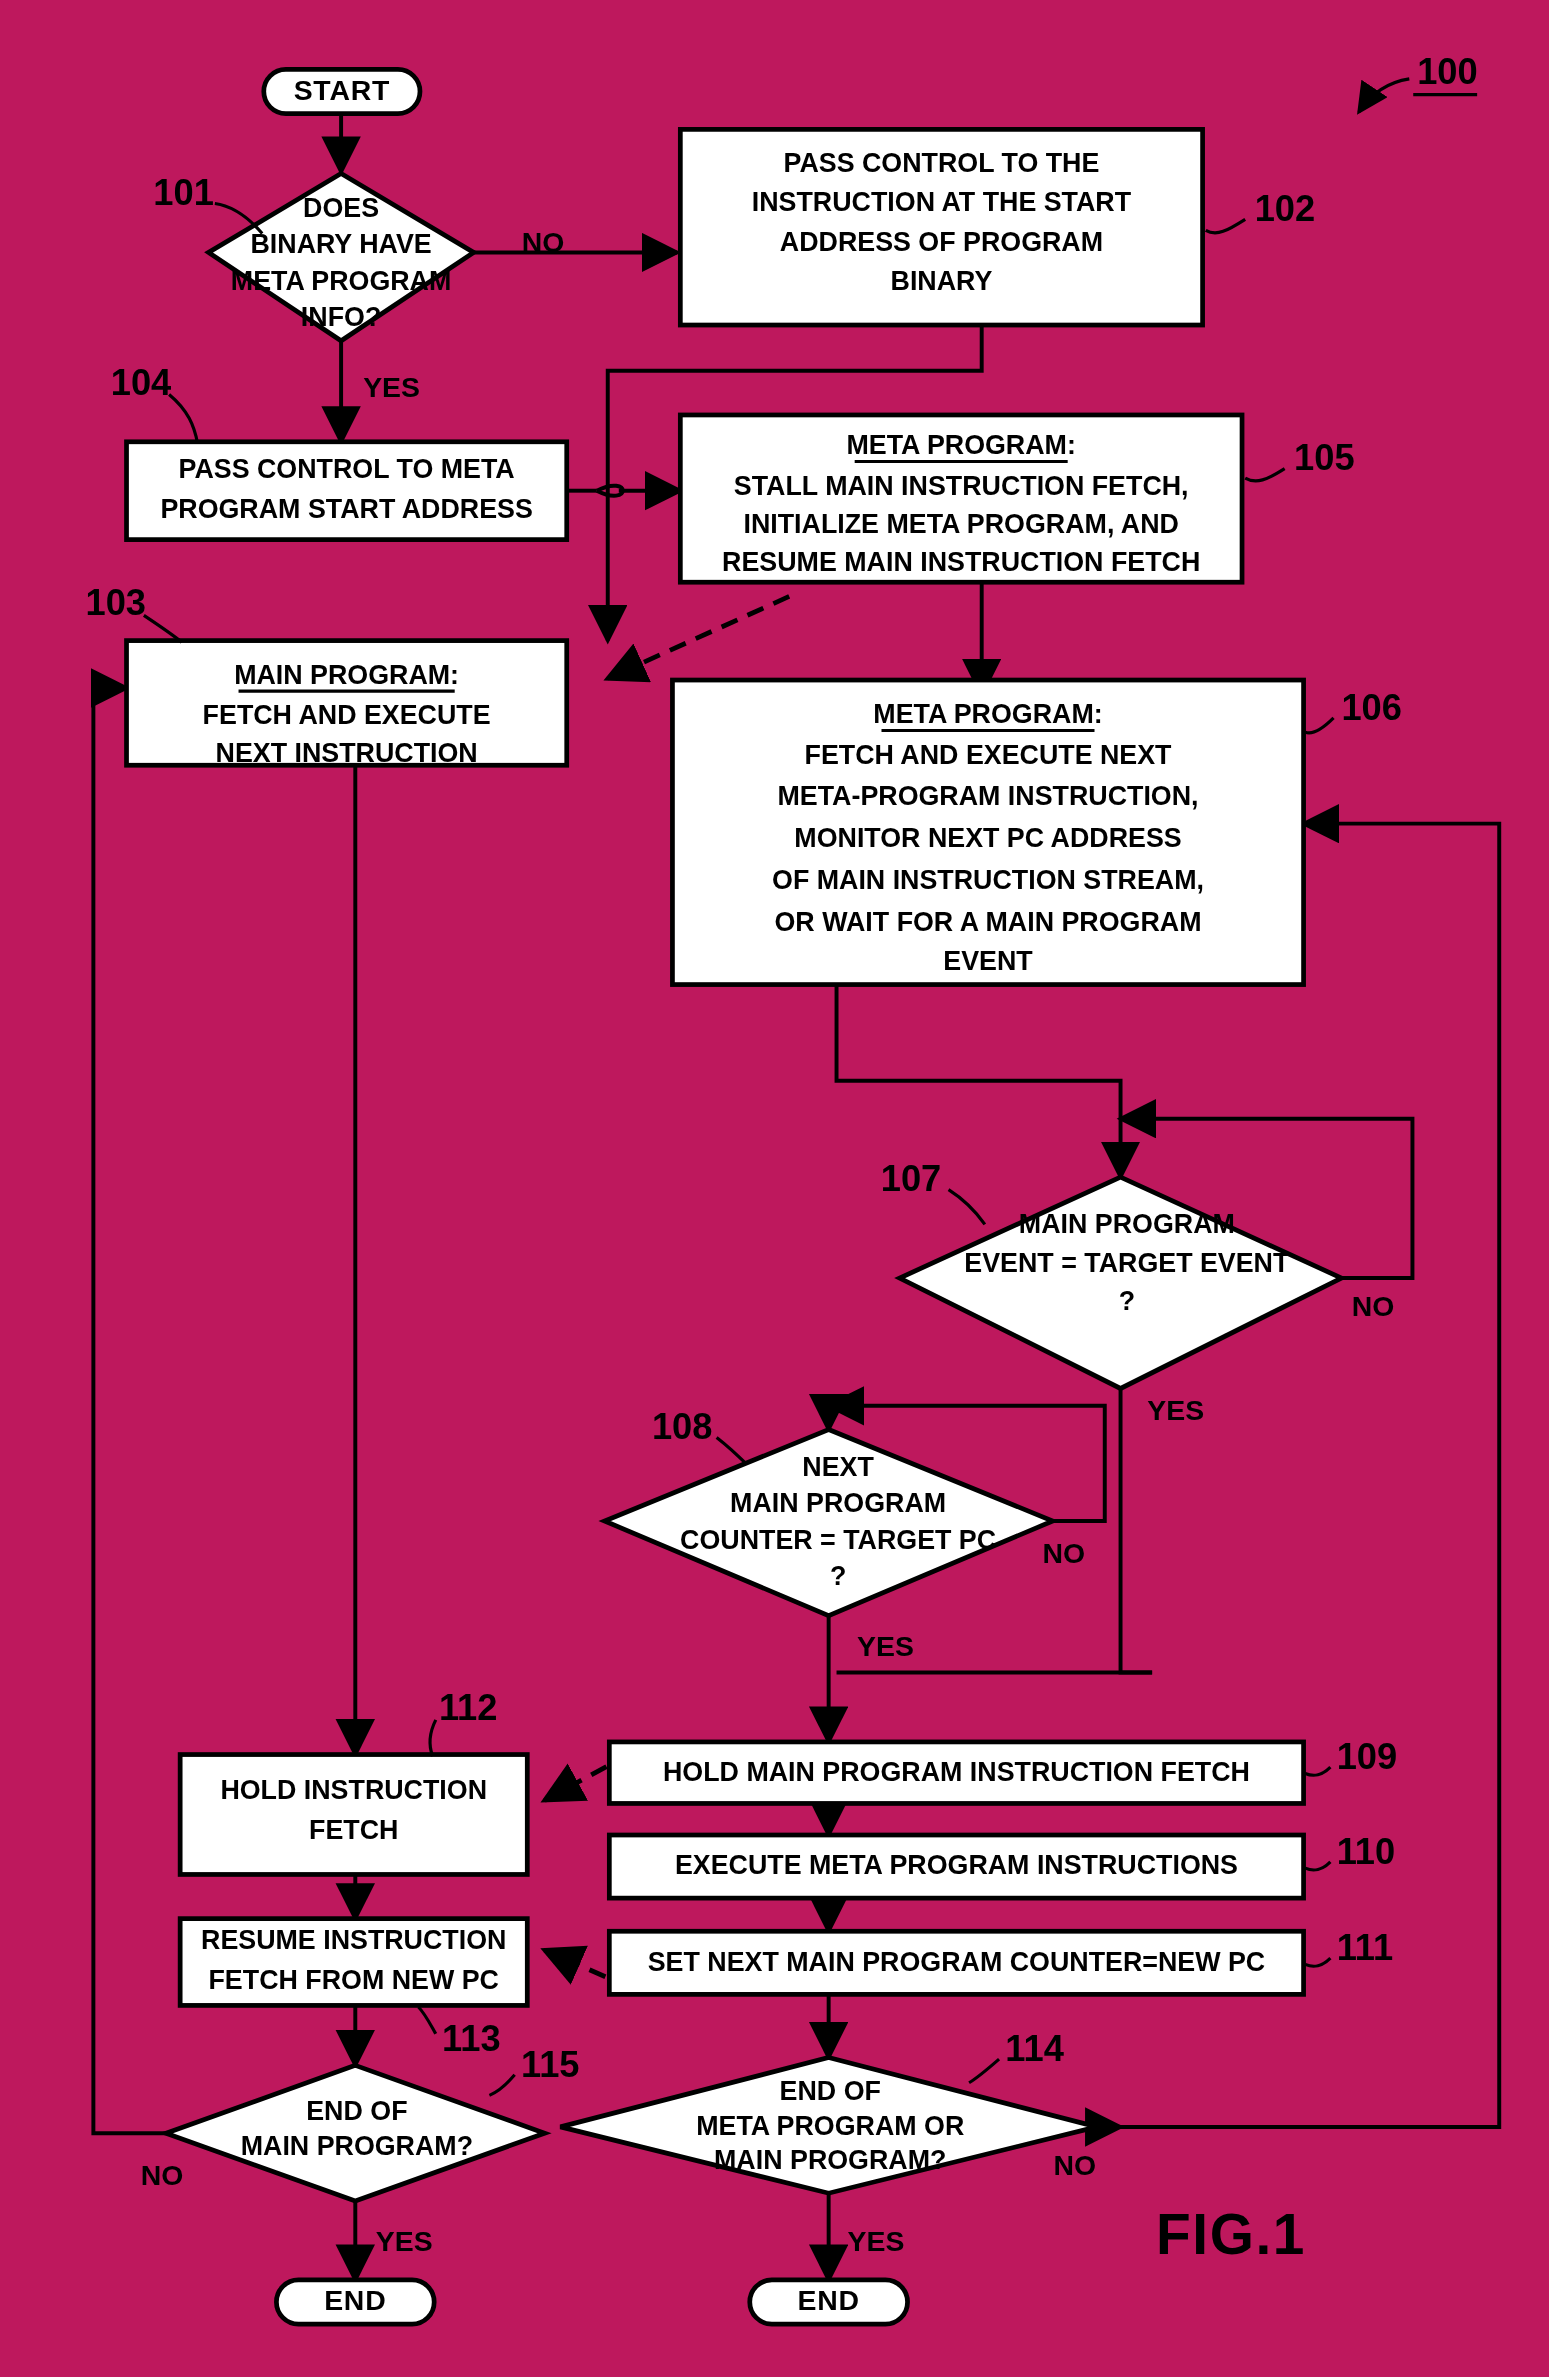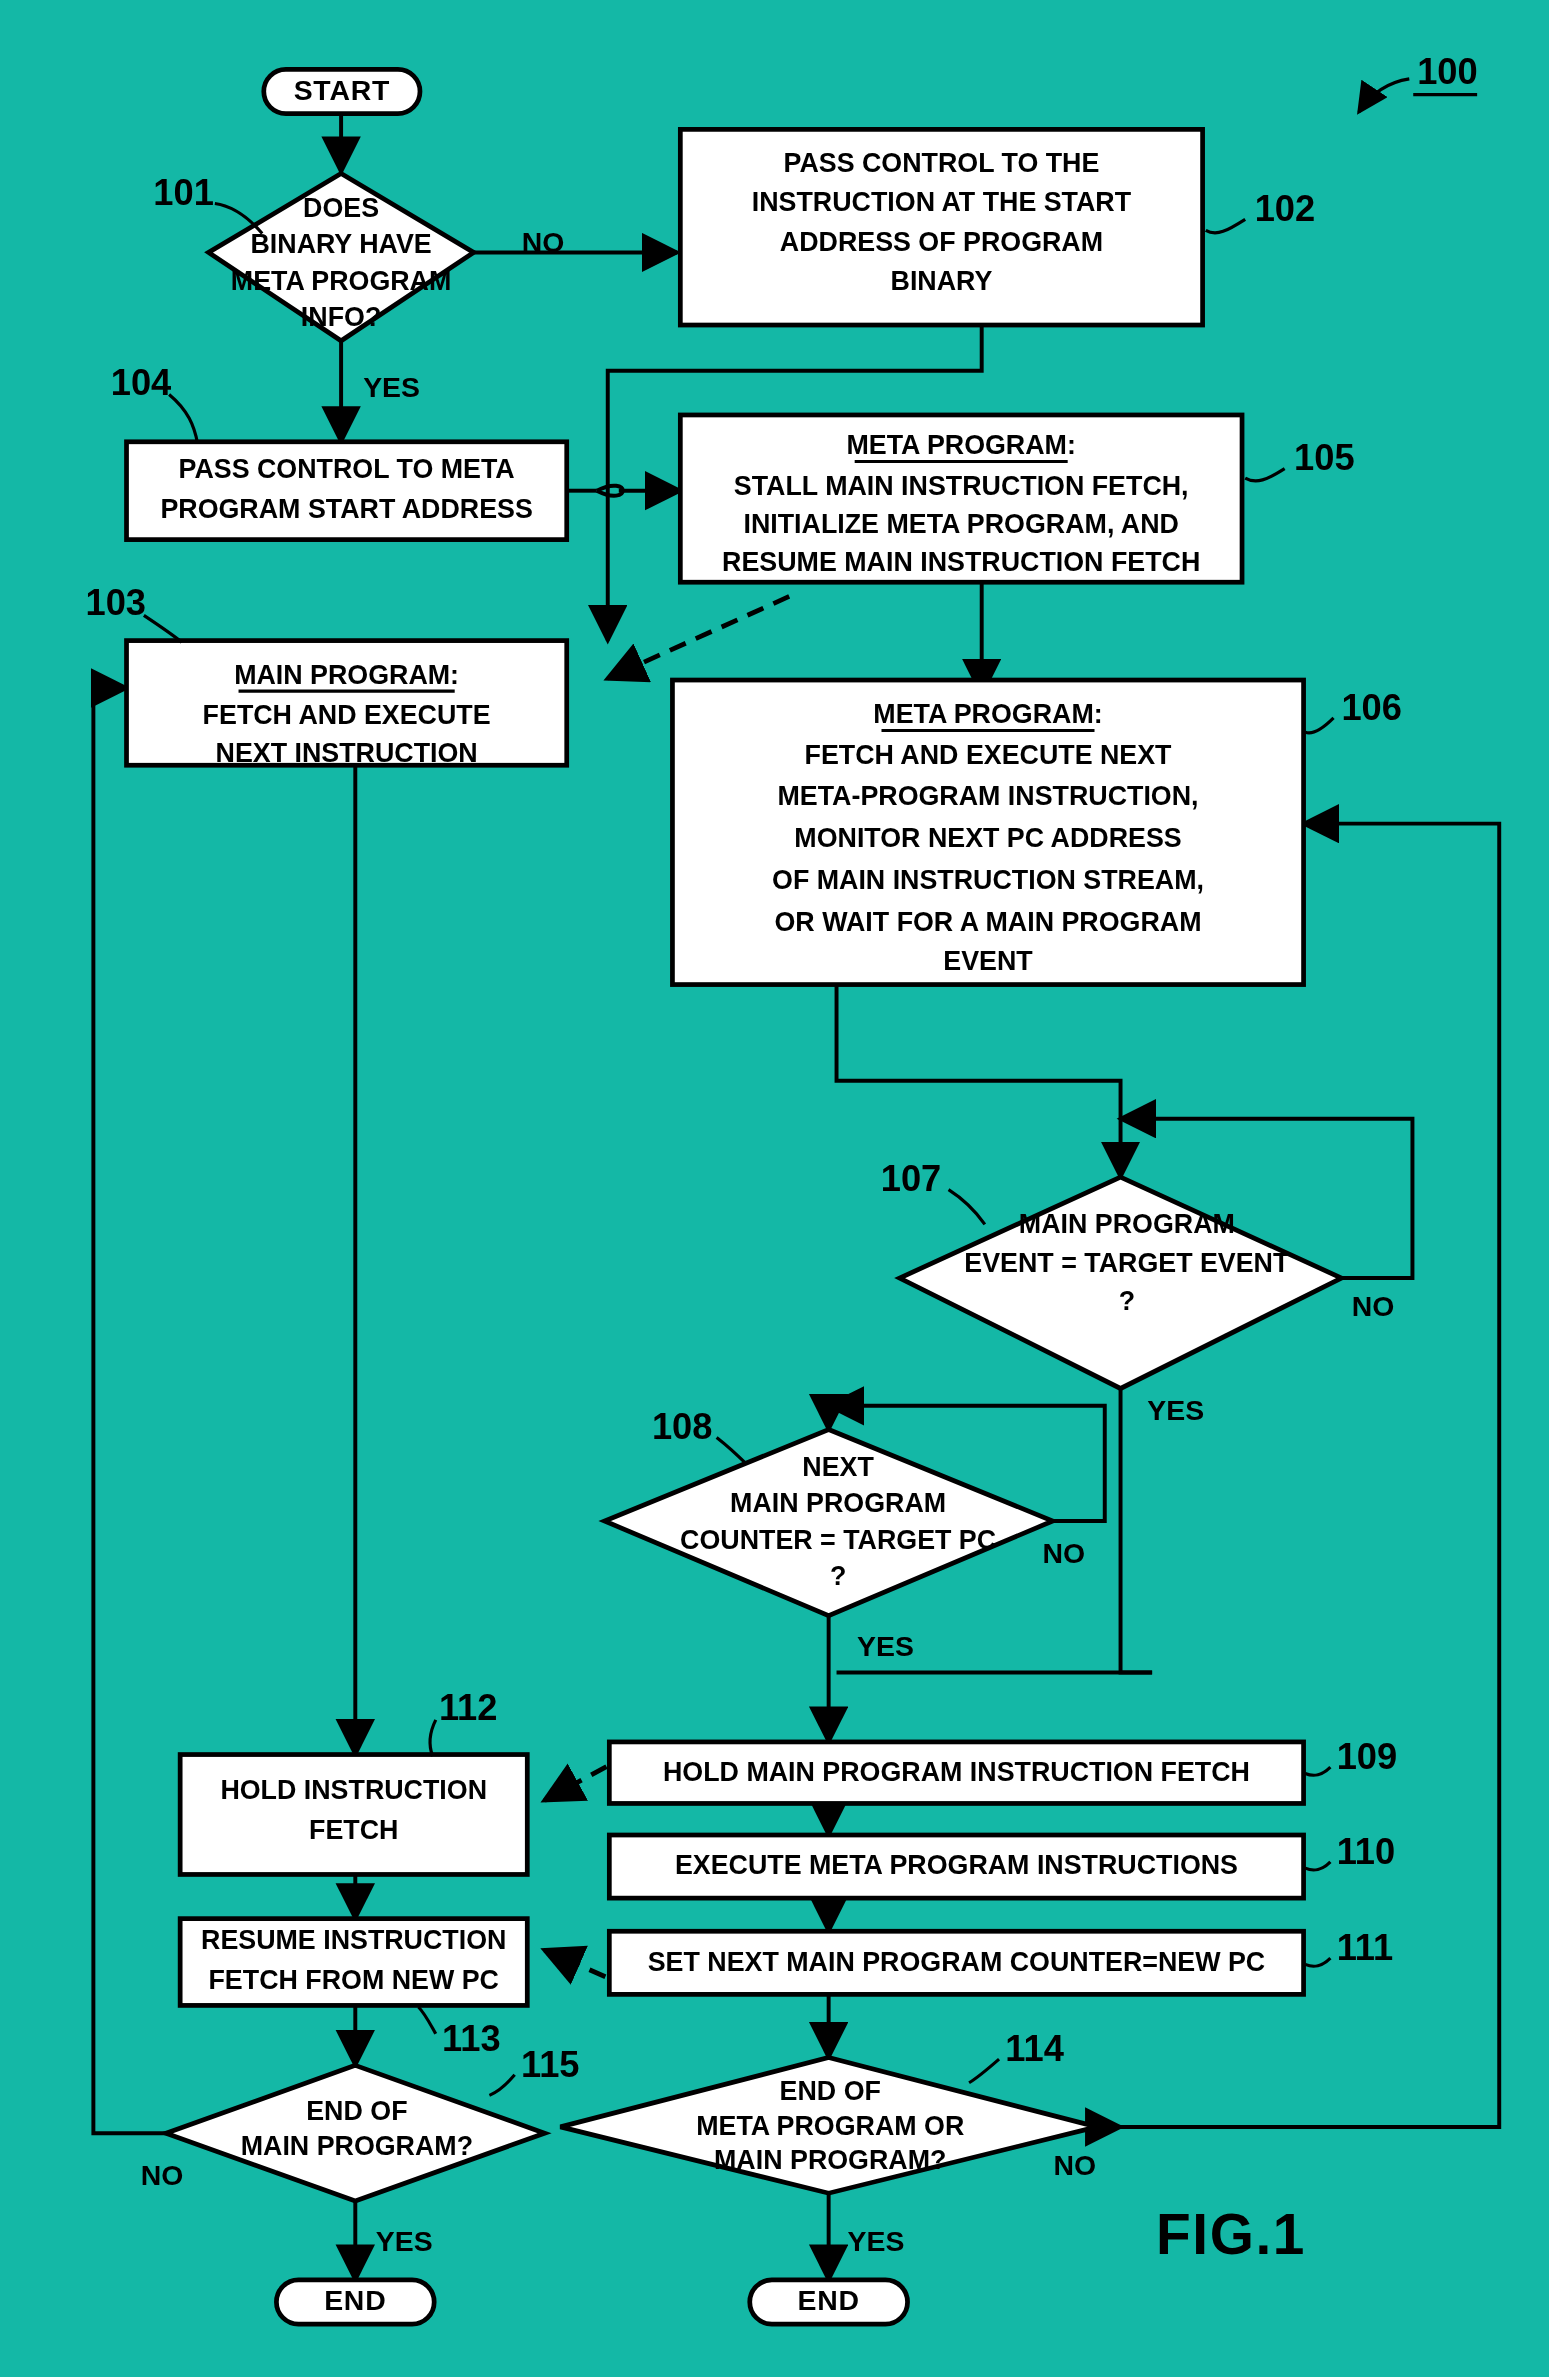--- a/index.html
+++ b/index.html
@@ -4,21 +4,21 @@
 <style>
   html, body {
     margin: 0;
     padding: 0;
     background: #ffffff;
   }
   #figure-root {
     position: relative;
     width: 1550px;
     height: 2377px;
-    background: #14b8a6;
+    background: #be185d;
     font-family: "Liberation Sans", sans-serif;
   }
   svg#flow {
     position: absolute;
     top: 0;
     left: 0;
     width: 1550px;
     height: 2377px;
     display: block;
   }

